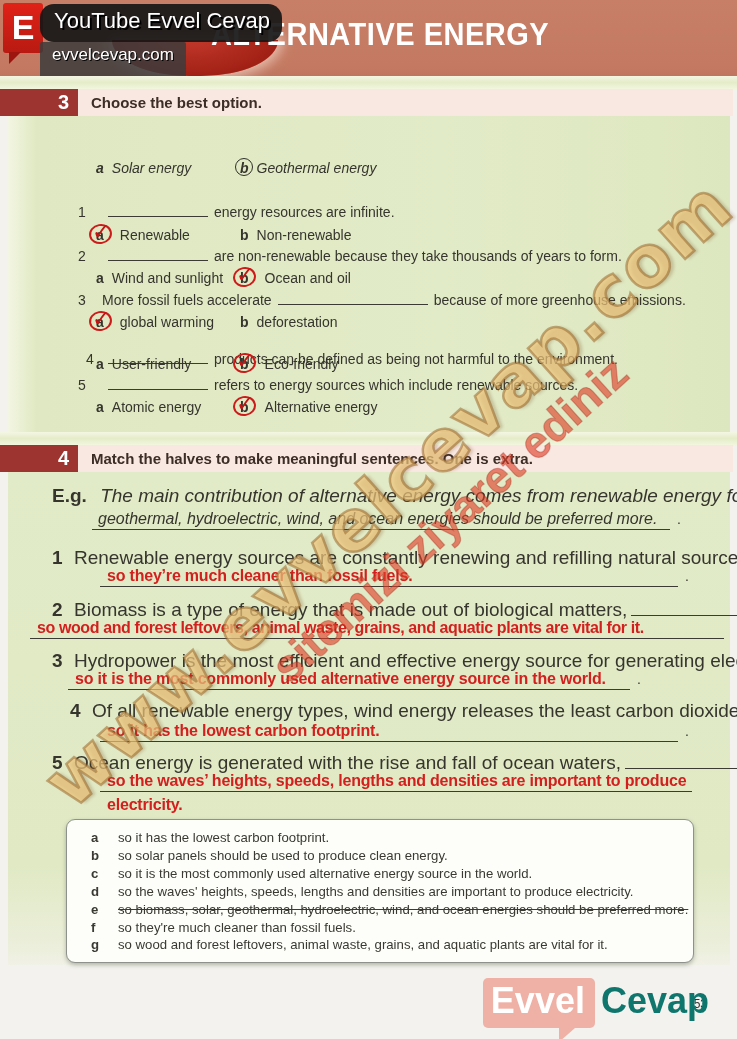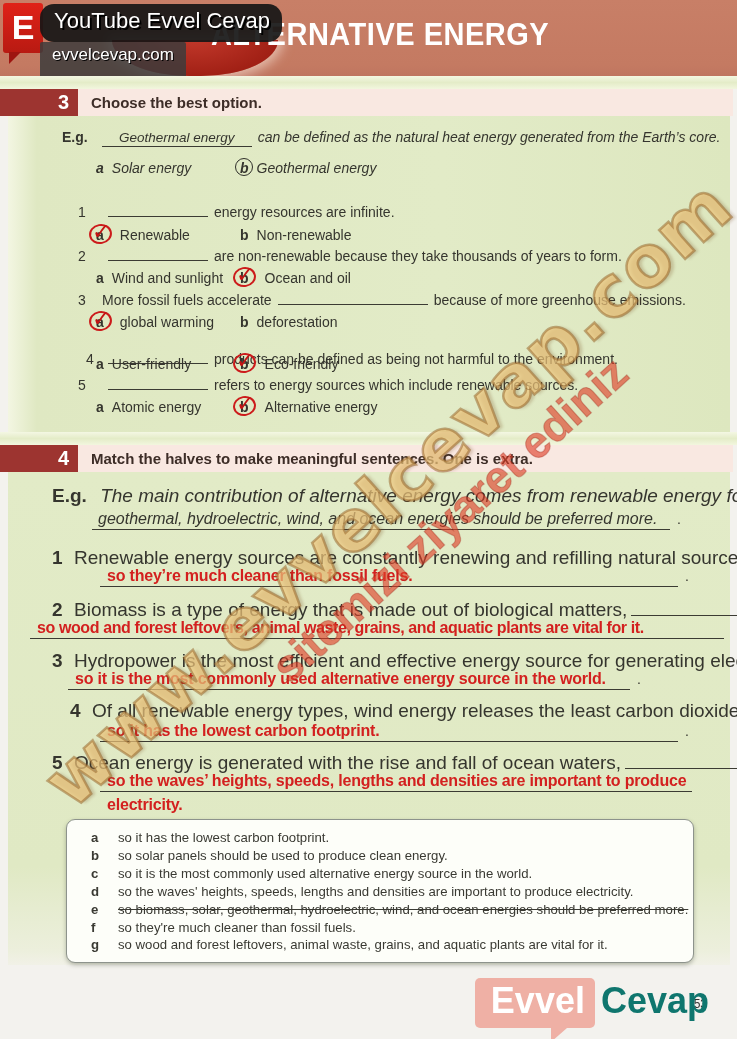--- a/index.html
+++ b/index.html
@@ -106,21 +106,21 @@
     text-shadow:3px 3px 3px rgba(110,65,20,0.22); z-index:30; pointer-events:none; }
   .wm2 { position:absolute; left:150px; top:494px; width:600px; text-align:center;
     transform:rotate(-42deg); font-size:45px; font-weight:bold;
     color:rgba(222,62,38,0.62); -webkit-text-stroke:1.2px rgba(150,30,15,0.3);
     z-index:31; pointer-events:none; }
 
   
   .pagenum { position:absolute; right:30px; top:997px; font-size:12px; color:#333; z-index:39; }
   .flogo { position:absolute; right:28px; top:978px; z-index:40; white-space:nowrap; }
   .flogo .evvel { position:relative; display:inline-block; background:#efb0a5;
-    color:#fff; font-size:36px; font-weight:bold; padding:2px 10px 6px 16px;
+    color:#fff; font-size:36px; font-weight:bold; padding:2px 10px 6px 8px;
     border-radius:5px; }
   .flogo .evvel::after { content:""; position:absolute; left:76px; top:100%;
     border-top:14px solid #efb0a5; border-right:16px solid transparent; }
   .flogo .cevap { display:inline-block; color:#0f766e; font-size:36px; font-weight:bold;
     margin-left:6px; }
 </style>
 </head>
 <body>
 
 <div class="page">
@@ -135,23 +135,20 @@
 
   <div class="stripe s1"></div>
 
   <div class="secbar sec3">
     <div class="sec-num">3</div>
     <div class="sec-instr">Choose the best option.</div>
   </div>
 
   <div class="panel panel3">
 
-    <div class="row" style="left:54px; top:13px;">
-      <span class="eglabel">E.g.</span><span class="blank egblank">Geothermal energy</span><span class="ital">can be defined as the natural heat energy generated from the Earth’s core.</span>
-    </div>
     <div class="optrow ital" style="top:44px;">
       <span class="opt-a"><span class="ltr itletter">a</span><span>Solar energy</span></span>
       <span class="opt-b"><span class="ltr itletter bcircle"><i class="bell"></i><span>b</span></span><span>Geothermal energy</span></span>
     </div>
 
     <div class="row" style="left:70px; top:87px;">
       <span class="qnum">1</span><span class="blank" style="width:100px;"></span><span>energy resources are infinite.</span>
     </div>
     <div class="optrow" style="top:111px;">
       <span class="opt-a"><span class="selmark"><i class="ellipse"></i><i class="tick">✓</i><span class="ltr">a</span></span><span>Renewable</span></span>

